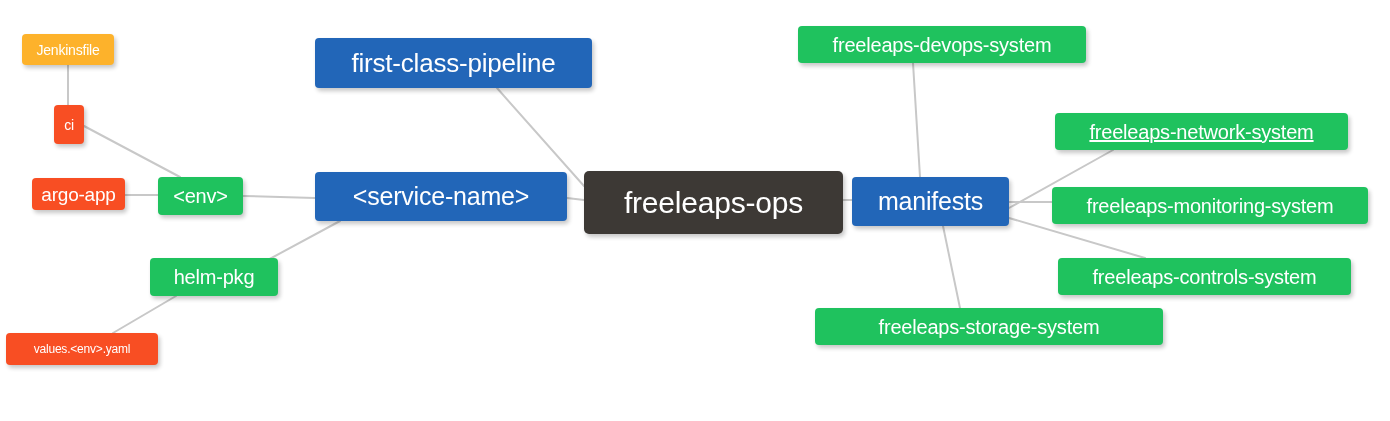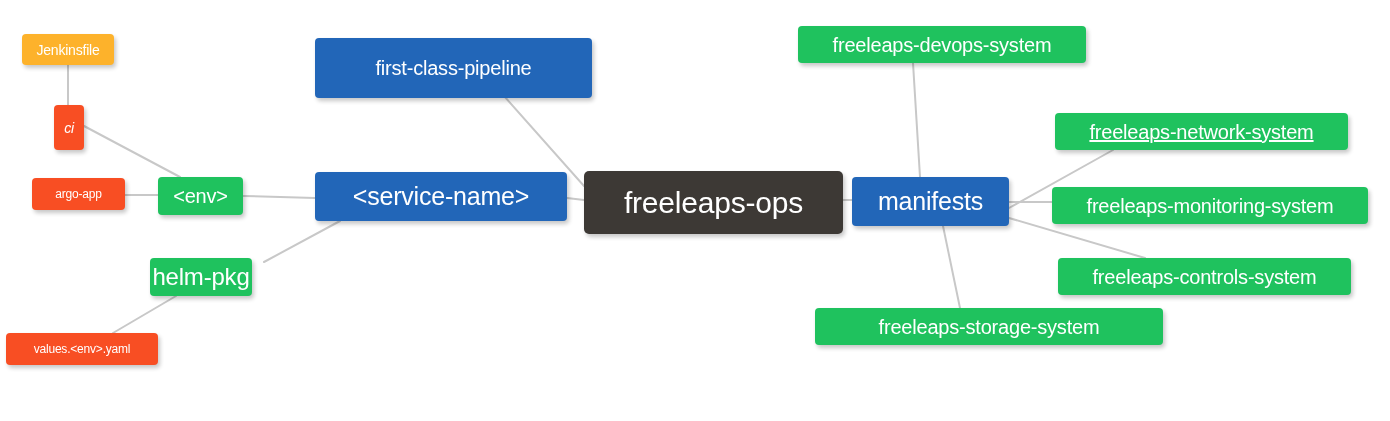--- a/index.html
+++ b/index.html
@@ -60,27 +60,27 @@
       <line x1="158" y1="195" x2="125" y2="195" stroke="#c8c8c8" stroke-width="2" stroke-linecap="round"></line>
       <line x1="68" y1="105" x2="68" y2="57" stroke="#c8c8c8" stroke-width="2" stroke-linecap="round"></line>
       <line x1="176" y1="296" x2="113" y2="333" stroke="#c8c8c8" stroke-width="2" stroke-linecap="round"></line>
       <line x1="920" y1="177" x2="913" y2="63" stroke="#c8c8c8" stroke-width="2" stroke-linecap="round"></line>
       <line x1="1009" y1="208" x2="1113" y2="150" stroke="#c8c8c8" stroke-width="2" stroke-linecap="round"></line>
       <line x1="1009" y1="202" x2="1052" y2="202" stroke="#c8c8c8" stroke-width="2" stroke-linecap="round"></line>
       <line x1="1009" y1="218" x2="1145" y2="258" stroke="#c8c8c8" stroke-width="2" stroke-linecap="round"></line>
       <line x1="943" y1="226" x2="960" y2="308" stroke="#c8c8c8" stroke-width="2" stroke-linecap="round"></line>
     </svg>
 <div class="node node-root" style="left: 584px; top: 171px; width: 259px; height: 63px; font-size: 30px;">freeleaps-ops</div>
-    <div class="node node-blue" style="left: 315px; top: 38px; width: 277px; height: 60px; font-size: 20px;">first-class-pipeline</div>
+    <div class="node node-blue" style="left: 315px; top: 38px; width: 277px; height: 50px; font-size: 26px;">first-class-pipeline</div>
     <div class="node node-blue" style="left: 315px; top: 172px; width: 252px; height: 49px; font-size: 25px;">&lt;service-name&gt;</div>
     <div class="node node-blue" style="left: 852px; top: 177px; width: 157px; height: 49px; font-size: 25px;">manifests</div>
     <div class="node node-green" style="left: 158px; top: 177px; width: 85px; height: 38px; font-size: 20px;">&lt;env&gt;</div>
-    <div class="node node-green" style="left: 150px; top: 258px; width: 102px; height: 38px; font-size: 24px;">helm-pkg</div>
+    <div class="node node-green" style="left: 150px; top: 258px; width: 128px; height: 38px; font-size: 20px;">helm-pkg</div>
     <div class="node node-orange" style="left: 22px; top: 26px; width: 92px; height: 31px; font-size: 14px;">Jenkinsfile</div>
-    <div class="node node-red" style="left: 54px; top: 105px; width: 30px; height: 45px; font-size: 14px; font-style: italic;">ci</div>
-    <div class="node node-red" style="left: 32px; top: 178px; width: 93px; height: 32px; font-size: 12px;">argo-app</div>
+    <div class="node node-red" style="left: 54px; top: 105px; width: 30px; height: 39px; font-size: 14px;">ci</div>
+    <div class="node node-red" style="left: 32px; top: 178px; width: 93px; height: 32px; font-size: 19px;">argo-app</div>
     <div class="node node-red" style="left: 6px; top: 333px; width: 152px; height: 32px; font-size: 12px;">values.&lt;env&gt;.yaml</div>
     <div class="node node-green" style="left: 798px; top: 26px; width: 288px; height: 37px; font-size: 20px;">freeleaps-devops-system</div>
     <div class="node node-green" style="left: 1055px; top: 113px; width: 293px; height: 37px; font-size: 20px; text-decoration: underline;">freeleaps-network-system</div>
     <div class="node node-green" style="left: 1052px; top: 187px; width: 316px; height: 37px; font-size: 20px;">freeleaps-monitoring-system</div>
     <div class="node node-green" style="left: 1058px; top: 258px; width: 293px; height: 37px; font-size: 20px;">freeleaps-controls-system</div>
     <div class="node node-green" style="left: 815px; top: 308px; width: 348px; height: 37px; font-size: 20px;">freeleaps-storage-system</div>
   </div>
 
 </body></html>

